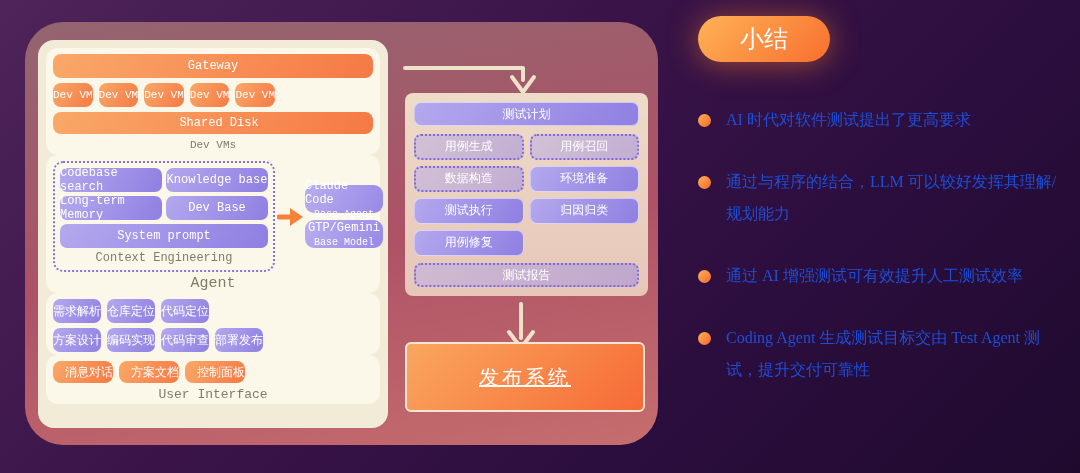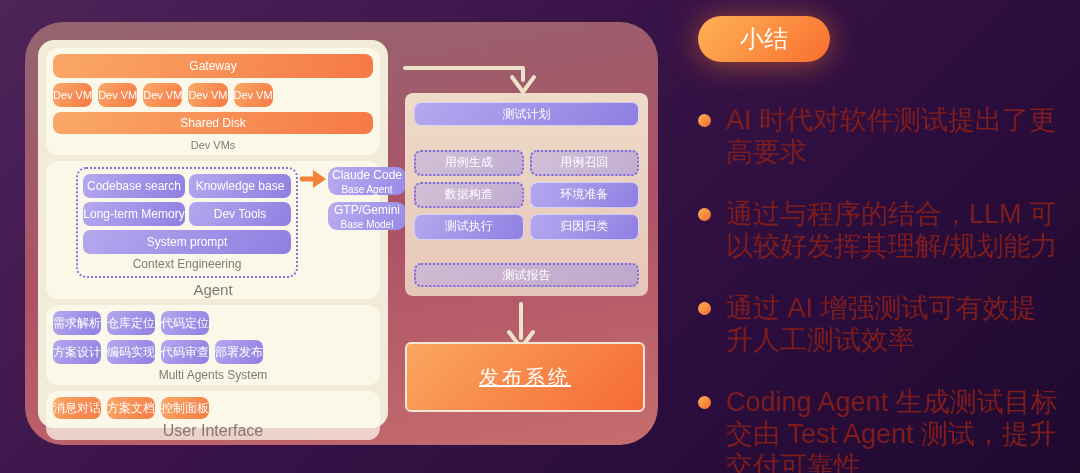--- a/index.html
+++ b/index.html
@@ -10,21 +10,21 @@
   }
   
   .card{
     position:absolute;left:25px;top:22px;width:633px;height:423px;border-radius:38px;
     background:linear-gradient(170deg,#936570 0%,#ad5266 52%,#c66d6e 100%);
   }
   
   .left-panel{
     position:absolute;left:38px;top:40px;width:350px;height:388px;border-radius:16px;
     background:#f1ebd8;box-sizing:border-box;padding:8px;
-    display:flex;flex-direction:column;gap:6px;
+    display:flex;flex-direction:column;font-family:Liberation Mono, monospace;
   }
   .section{
     background:rgba(255,252,240,.72);border-radius:12px;
     box-sizing:border-box;padding:6px 7px 3px 7px;
     display:flex;flex-direction:column;gap:5px;
   }
   .caption{
     text-align:center;color:#837b69;font-size:11px;line-height:13px;flex:none;
   }
   .obox{
@@ -37,23 +37,23 @@
     border-radius:7px;color:#fff;display:flex;align-items:center;justify-content:center;
     font-size:12px;
   }
   .pbox.dashed{
     background:linear-gradient(120deg,rgba(180,168,238,.45),rgba(143,127,226,.45));
     border:2px dotted #7e6bd9;box-sizing:border-box;
   }
   .row{display:flex;gap:6px;}
   .row>*{flex:1;}
   .h24{height:24px;flex:none;}
-  .h22{height:22px;flex:none;}
-  
-  .agent-body{display:flex;align-items:flex-start;gap:2px;margin-left:23px;}
+  .h22{height:22px;flex:none;padding-left:12px;}
+  
+  .agent-body{display:flex;align-items:center;gap:2px;}
   .ce-box{
     width:222px;flex:none;border:2px dotted #8672de;border-radius:10px;
     box-sizing:border-box;padding:5px;display:flex;flex-direction:column;gap:4px;
   }
   .ce-grid{display:grid;grid-template-columns:1fr 1fr;gap:4px;}
   .ce-grid .pbox{height:24px;}
   .ce-grid .span2{grid-column:1/3;}
   .arrow-cell{flex:1;display:flex;align-items:center;justify-content:center;}
   .models{width:78px;flex:none;display:flex;flex-direction:column;gap:7px;justify-content:center;}
   .model{
@@ -92,21 +92,21 @@
     background:linear-gradient(135deg,#ffb257 0%,#f86f2e 100%);
     box-shadow:0 2px 30px rgba(248,120,40,.55);
     color:#fff;font-size:24px;display:flex;align-items:center;justify-content:center;
   }
   .bullets{margin-top:42px;display:flex;flex-direction:column;gap:30px;}
   .bullet{display:flex;gap:15px;}
   .dot{
     width:13px;height:13px;border-radius:50%;flex:none;margin-top:10px;
     background:linear-gradient(135deg,#ffb257,#f4682c);
   }
-  .btext{color:#7f1d1d;font-size:27px;line-height:32px;width:336px;}
+  .btext{color:#1d4ed8;font-size:16px;line-height:32px;width:336px;font-family:Liberation Serif, serif;}
 </style>
 </head>
 <body>
 
 <div class="card"></div>
 
 <div class="left-panel">
 
   <div class="section">
     <div class="obox h24">Gateway</div>
@@ -121,21 +121,21 @@
     <div class="caption">Dev VMs</div>
   </div>
 
   <div class="section">
     <div class="agent-body">
       <div class="ce-box">
         <div class="ce-grid">
           <div class="pbox">Codebase search</div>
           <div class="pbox">Knowledge base</div>
           <div class="pbox">Long-term Memory</div>
-          <div class="pbox">Dev Tools</div>
+          <div class="pbox">Dev Base</div>
           <div class="pbox span2">System prompt</div>
         </div>
         <div class="caption" style="font-size:12px">Context Engineering</div>
       </div>
       <div class="arrow-cell">
         <svg width="26" height="24" viewBox="0 0 26 24">
           <line x1="2" y1="12" x2="15" y2="12" stroke="#f58238" stroke-width="5" stroke-linecap="round"></line>
           <polygon points="13,3 26,12 13,21" fill="#f58238"></polygon>
         </svg>
       </div>
@@ -158,47 +158,47 @@
       <div class="pbox h24">需求解析</div>
       <div class="pbox h24">仓库定位</div>
       <div class="pbox h24">代码定位</div>
     </div>
     <div class="row">
       <div class="pbox h24">方案设计</div>
       <div class="pbox h24">编码实现</div>
       <div class="pbox h24">代码审查</div>
       <div class="pbox h24">部署发布</div>
     </div>
-    <div class="caption" style="font-size:12px">Multi Agents System</div>
   </div>
 
   <div class="section">
     <div class="row">
       <div class="obox h22">消息对话</div>
       <div class="obox h22">方案文档</div>
       <div class="obox h22">控制面板</div>
     </div>
-    <div class="caption" style="font-size:16px">User Interface</div>
+    <div class="caption" style="font-size:13px">User Interface</div>
   </div>
 </div>
 
 <svg class="flow-arrow" style="left:403px;top:58px" width="140" height="40" viewBox="0 0 140 40">
   <path d="M2 10 H120 V22" fill="none" stroke="#eee2c9" stroke-width="4" stroke-linecap="round" stroke-linejoin="round"></path>
   <path d="M109 19 L120 34 L131 19" fill="none" stroke="#eee2c9" stroke-width="4" stroke-linecap="round" stroke-linejoin="round"></path>
 </svg>
 
 <div class="mid-panel">
   <div class="pbox mid-full">测试计划</div>
   <div class="mid-grid">
     <div class="pbox dashed">用例生成</div>
     <div class="pbox dashed">用例召回</div>
     <div class="pbox dashed">数据构造</div>
     <div class="pbox">环境准备</div>
     <div class="pbox">测试执行</div>
     <div class="pbox">归因归类</div>
+    <div class="pbox">用例修复</div>
   </div>
   <div class="pbox mid-full dashed">测试报告</div>
 </div>
 
 <svg class="flow-arrow" style="left:505px;top:302px" width="32" height="52" viewBox="0 0 32 52">
   <path d="M16 2 V36" fill="none" stroke="#eee2c9" stroke-width="4" stroke-linecap="round"></path>
   <path d="M4 30 L16 46 L28 30" fill="none" stroke="#eee2c9" stroke-width="4" stroke-linecap="round" stroke-linejoin="round"></path>
 </svg>
 
 <div class="release">发布系统</div>

